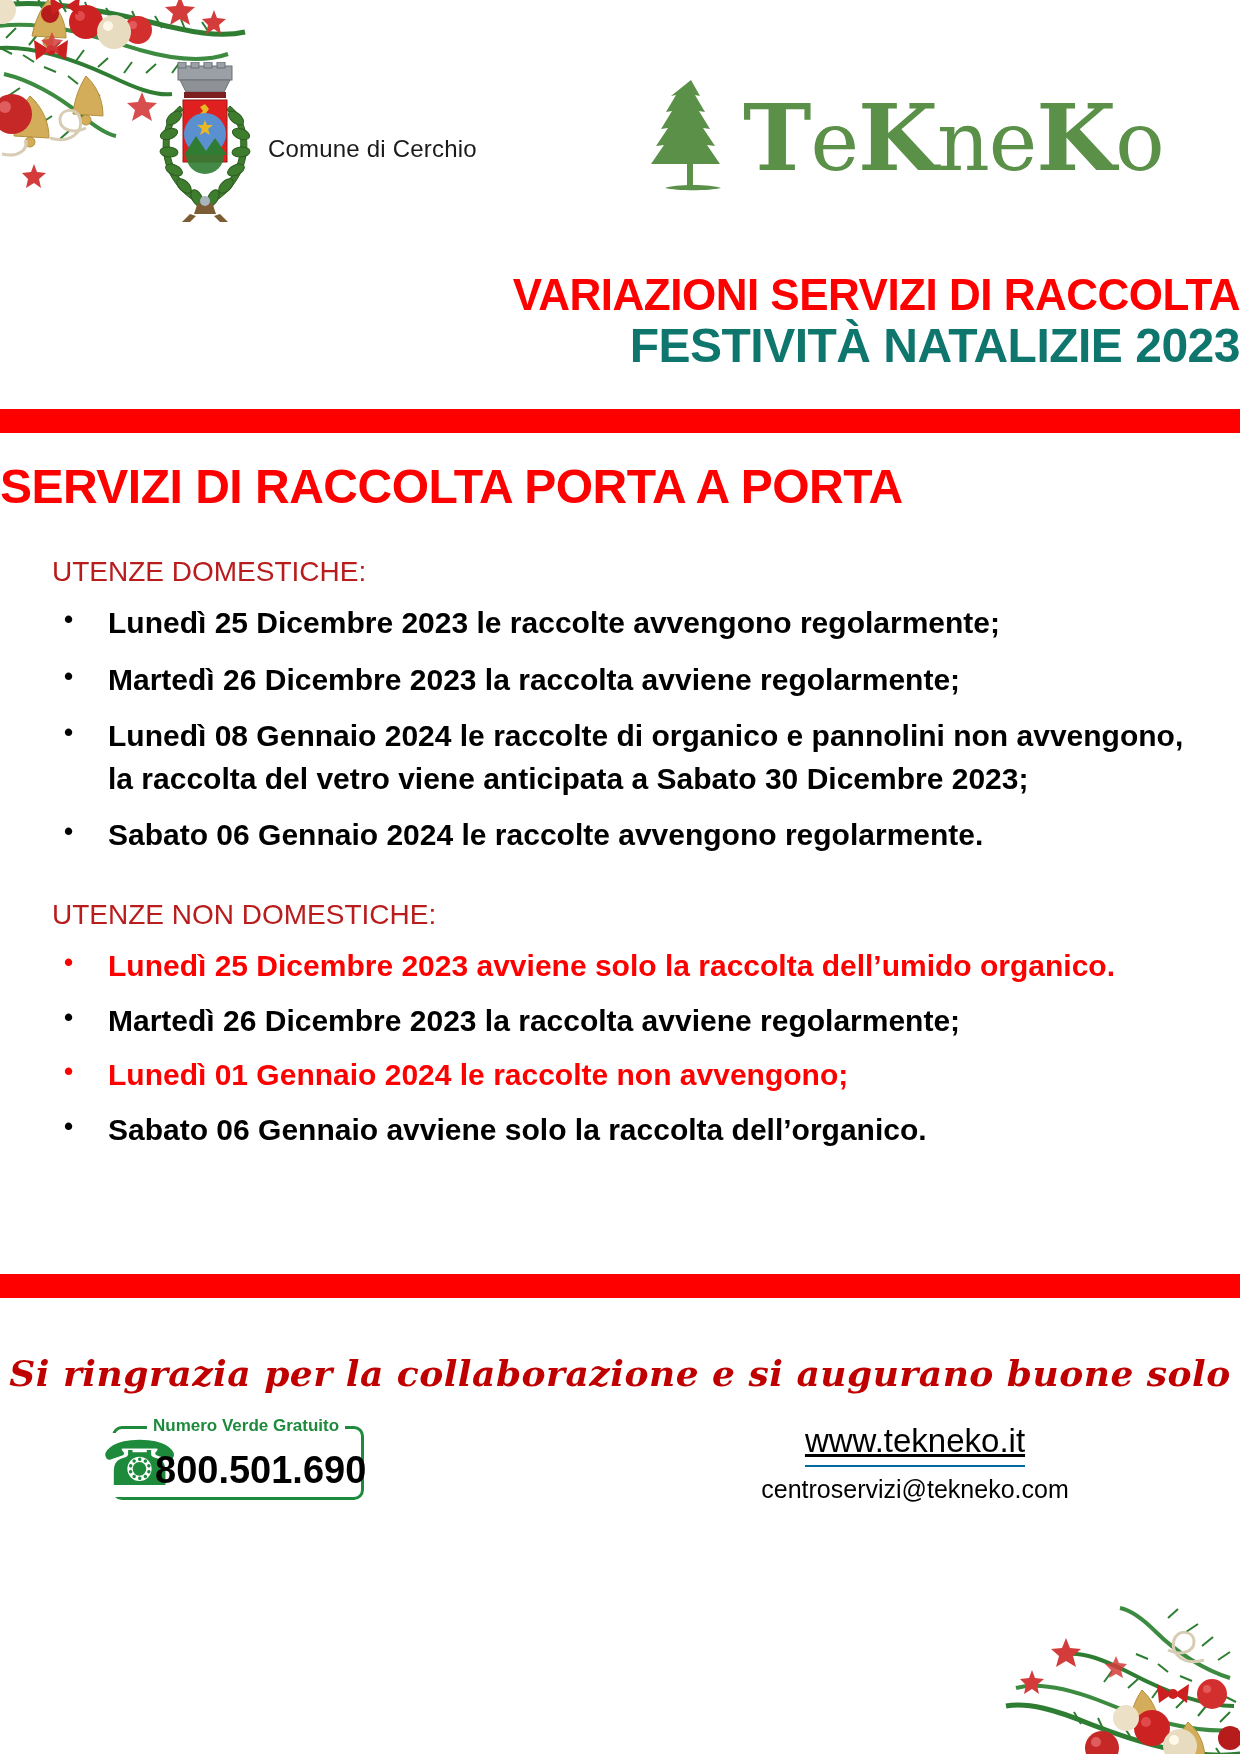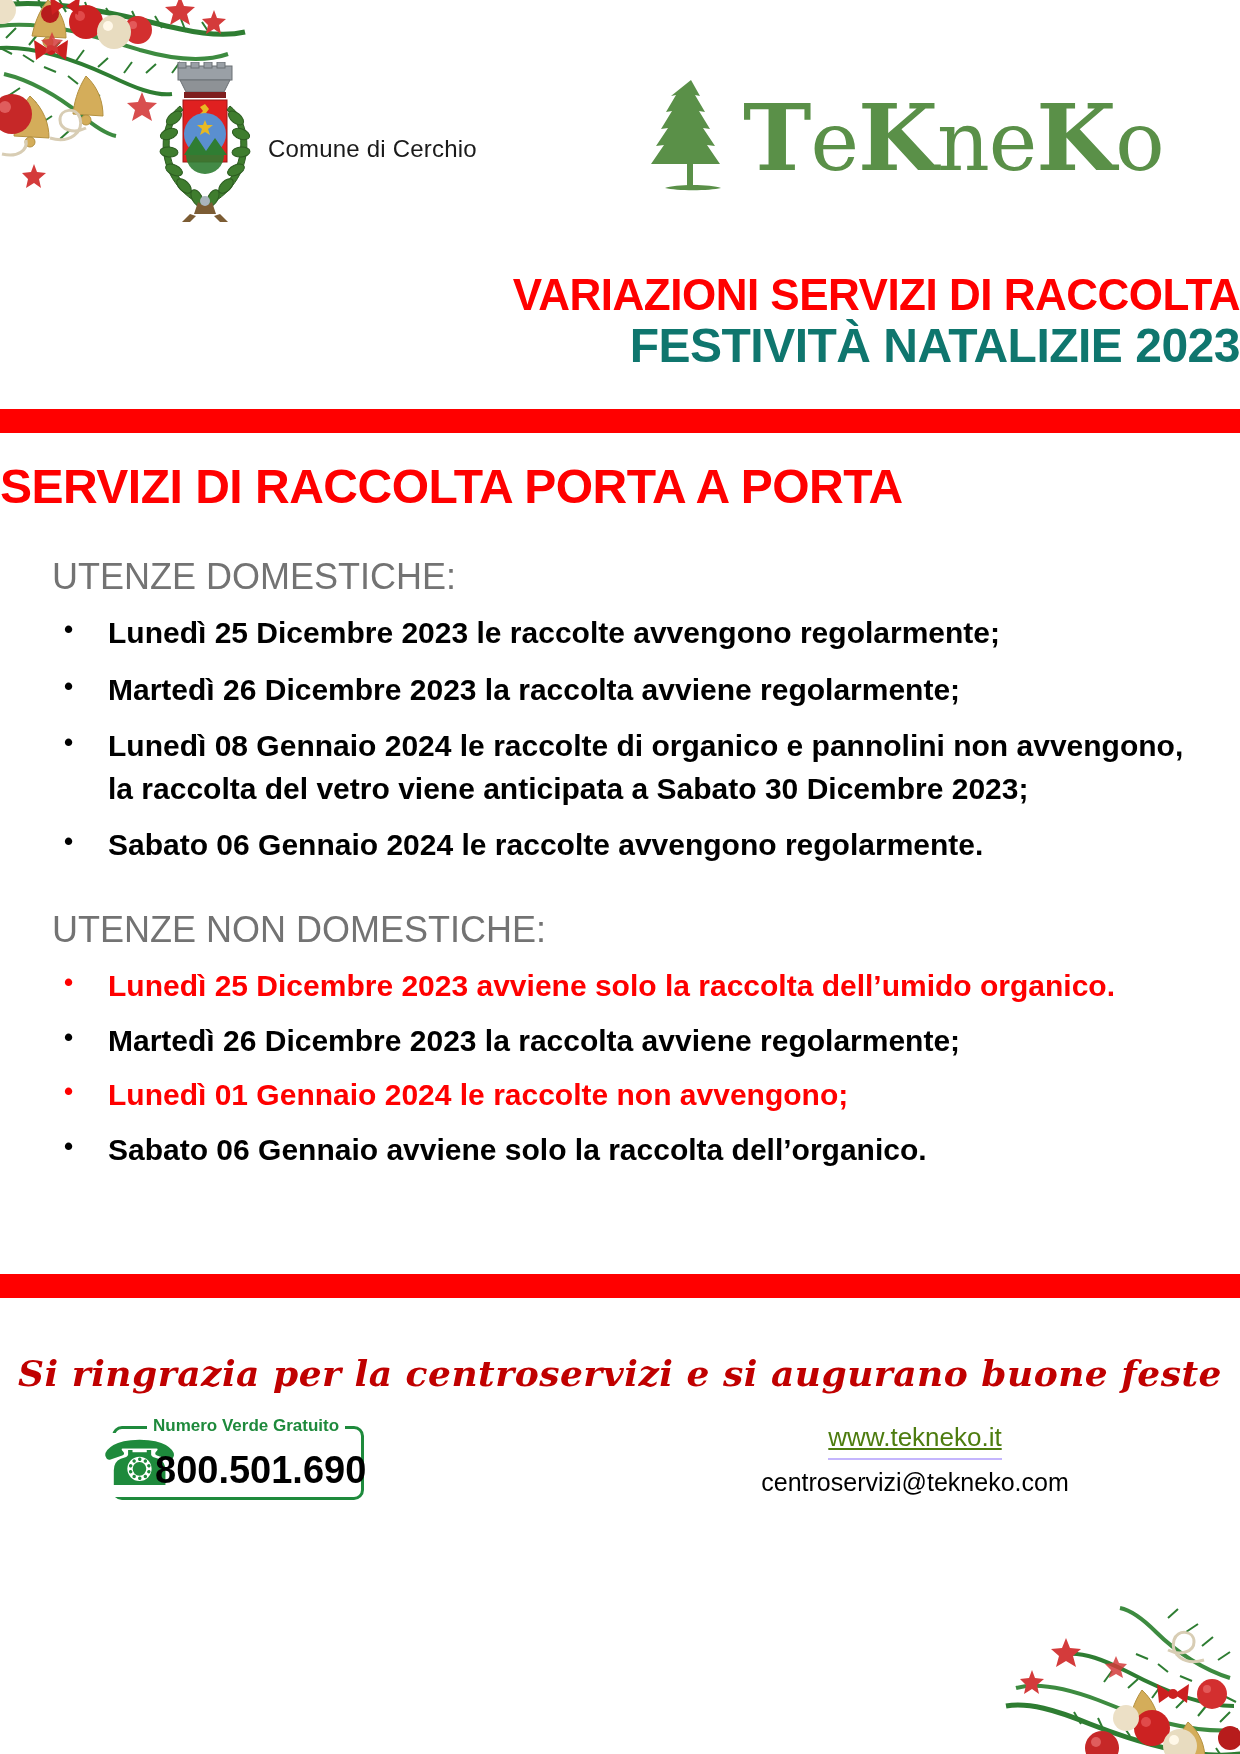--- a/index.html
+++ b/index.html
@@ -106,22 +106,22 @@
     margin-top: 26px;
     letter-spacing: -0.5px;
   }
 
   
   .content {
     padding: 0 52px 0 52px;
     margin-top: 42px;
   }
   .group-label {
-    font-size: 36px;
-    color: #737373;
+    font-size: 28px;
+    color: #b91c1c;
     margin-bottom: 14px;
   }
   .bullet-list {
     list-style: none;
     margin: 0 0 0 0;
     padding: 0;
   }
   .bullet-list li {
     position: relative;
     padding-left: 56px;
@@ -211,24 +211,24 @@
   }
 
   .web-block {
     position: absolute;
     right: 145px;
     top: 148px;
     text-align: center;
     width: 360px;
   }
   .web-url {
-    font-size: 26px;
-    color: #4d7c0f;
+    font-size: 33px;
+    color: #000000;
     padding-bottom: 5px;
-    border-bottom: 2px solid #c4b5fd;
+    border-bottom: 2px solid #0369a1;
     display: inline-block;
   }
   .web-mail {
     font-size: 25px;
     color: #000;
     margin-top: 8px;
   }
 
   .garland-br {
     position: absolute;
@@ -396,21 +396,21 @@
       <li>Martedì 26 Dicembre 2023 la raccolta avviene regolarmente;</li>
       <li class="red">Lunedì 01 Gennaio 2024 le raccolte non avvengono;</li>
       <li>Sabato 06 Gennaio avviene solo la raccolta dell’organico.</li>
     </ul>
   </div>
 </div>
 
 <div class="footer">
   <div class="red-rule bottom"></div>
 
-  <div class="wish-line">Si ringrazia per la centroservizi e si augurano buone feste</div>
+  <div class="wish-line">Si ringrazia per la collaborazione e si augurano buone solo</div>
 
   <div class="green-phone">
     <span class="handset">☎</span>
     <span class="nv-label">Numero Verde Gratuito</span>
     <span class="nv-number">800.501.690</span>
   </div>
 
   <div class="web-block">
     <div><a class="web-url" href="#">www.tekneko.it</a></div>
     <div class="web-mail">centroservizi@tekneko.com</div>

